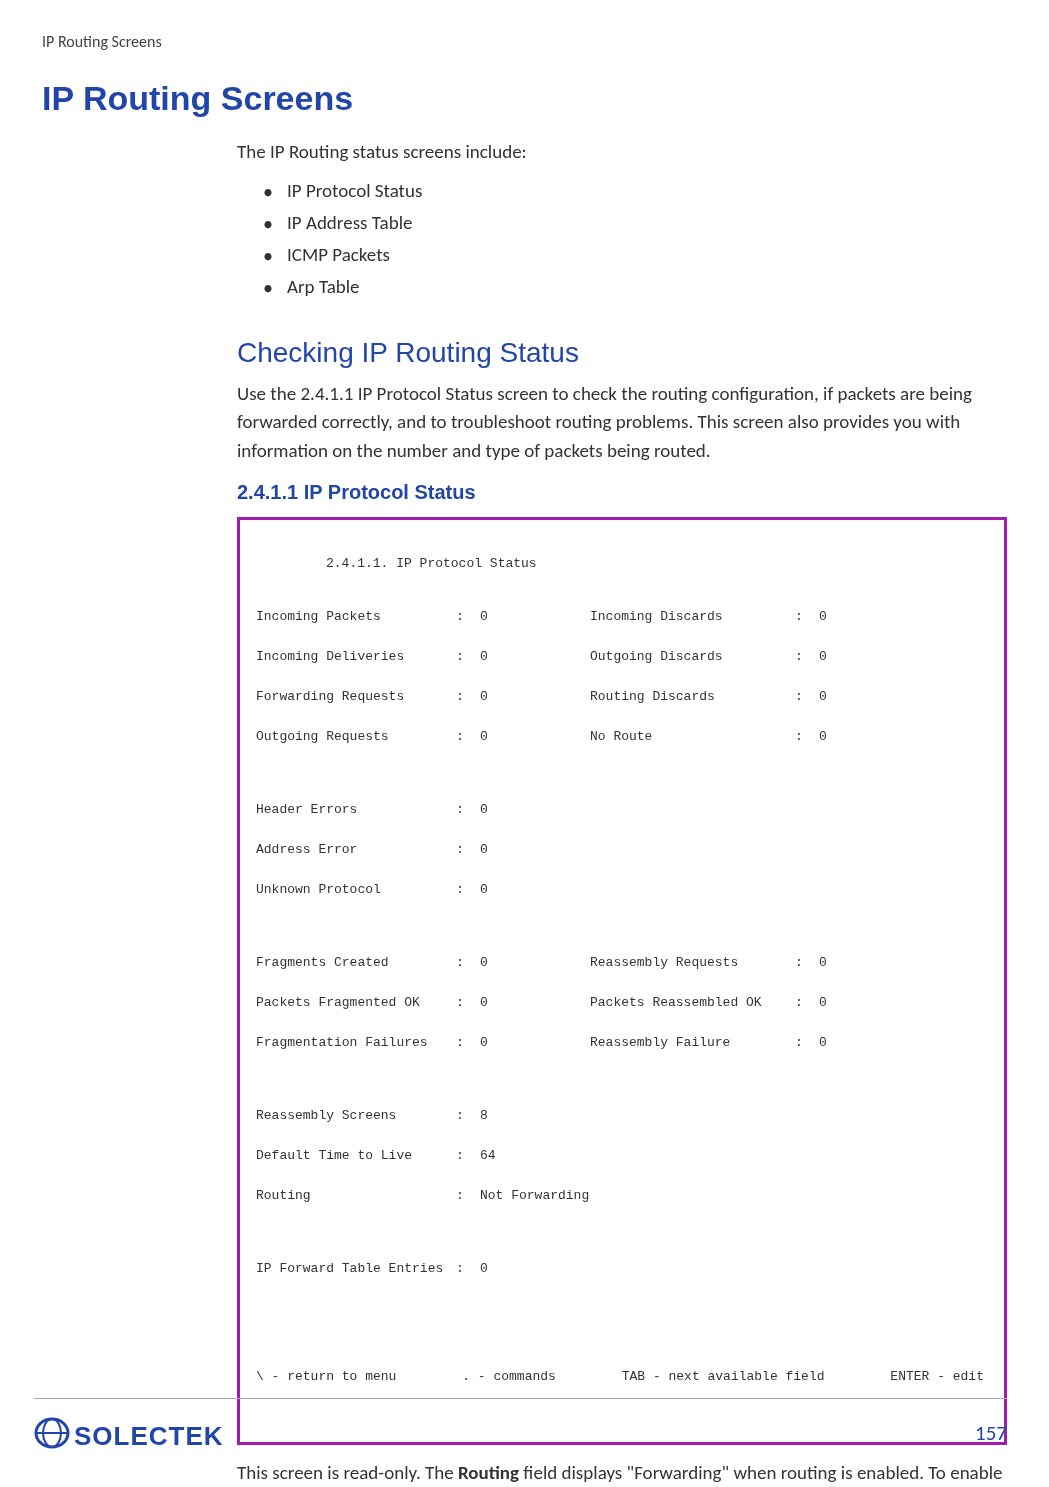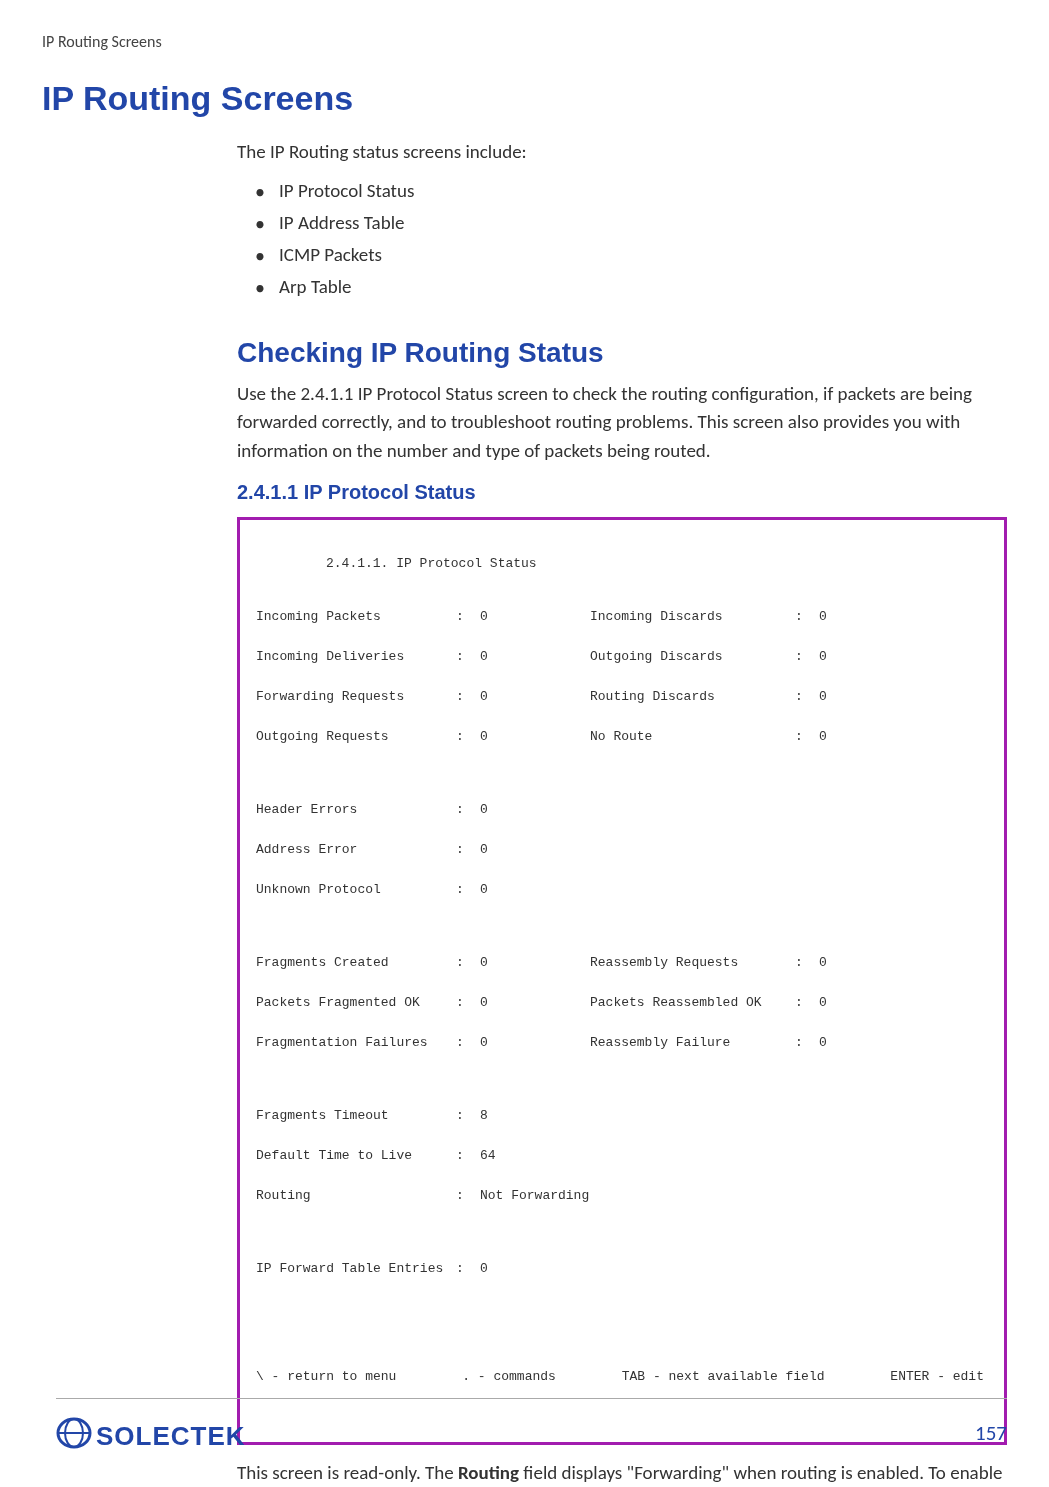--- a/index.html
+++ b/index.html
@@ -39,30 +39,31 @@
       margin-bottom: 8px;
     }
     .bullet-list {
       list-style: none;
       padding-left: 42px;
       margin-bottom: 28px;
     }
     .bullet-list li {
       position: relative;
       line-height: 1.7;
+      margin-left: 8px;
     }
     .bullet-list li::before {
       content: "•";
       position: absolute;
       left: -24px;
       font-size: 20px;
     }
     .h2-title {
       font-size: 28px;
-      font-weight: bold;
+      font-weight: normal;
       color: #2246a8;
       font-family: 'Gill Sans', 'Futura', sans-serif;
       margin-bottom: 6px;
     }
     .h3-title {
       font-size: 20px;
       font-weight: bold;
       color: #2246a8;
       font-family: 'Gill Sans', 'Futura', sans-serif;
       margin-top: 12px;
@@ -125,21 +126,21 @@
     }
     .post-terminal-para {
       margin-bottom: 22px;
     }
     .bold-inline {
       font-weight: bold;
     }
     .footer-area {
       position: absolute;
       bottom: 30px;
-      left: 56px;
+      left: 34px;
       right: 42px;
     }
     .footer-line {
       border-top: 1px solid #aaa;
       margin-bottom: 10px;
     }
     .footer-content {
       display: flex;
       justify-content: space-between;
       align-items: center;
@@ -184,21 +185,21 @@
 <div class="terminal-row"><span class="terminal-label">Outgoing Requests</span><span class="terminal-colon">:</span><span class="terminal-value">0</span><span class="terminal-label2">No Route</span><span class="terminal-colon2">:</span><span class="terminal-value2">0</span></div>
 <div class="terminal-blank"></div>
 <div class="terminal-row"><span class="terminal-label">Header Errors</span><span class="terminal-colon">:</span><span class="terminal-value">0</span></div>
 <div class="terminal-row"><span class="terminal-label">Address Error</span><span class="terminal-colon">:</span><span class="terminal-value">0</span></div>
 <div class="terminal-row"><span class="terminal-label">Unknown Protocol</span><span class="terminal-colon">:</span><span class="terminal-value">0</span></div>
 <div class="terminal-blank"></div>
 <div class="terminal-row"><span class="terminal-label">Fragments Created</span><span class="terminal-colon">:</span><span class="terminal-value">0</span><span class="terminal-label2">Reassembly Requests</span><span class="terminal-colon2">:</span><span class="terminal-value2">0</span></div>
 <div class="terminal-row"><span class="terminal-label">Packets Fragmented OK</span><span class="terminal-colon">:</span><span class="terminal-value">0</span><span class="terminal-label2">Packets Reassembled OK</span><span class="terminal-colon2">:</span><span class="terminal-value2">0</span></div>
 <div class="terminal-row"><span class="terminal-label">Fragmentation Failures</span><span class="terminal-colon">:</span><span class="terminal-value">0</span><span class="terminal-label2">Reassembly Failure</span><span class="terminal-colon2">:</span><span class="terminal-value2">0</span></div>
 <div class="terminal-blank"></div>
-<div class="terminal-row"><span class="terminal-label">Fragments Timeout</span><span class="terminal-colon">:</span><span class="terminal-value">8</span></div>
+<div class="terminal-row"><span class="terminal-label">Reassembly Screens</span><span class="terminal-colon">:</span><span class="terminal-value">8</span></div>
 <div class="terminal-row"><span class="terminal-label">Default Time to Live</span><span class="terminal-colon">:</span><span class="terminal-value">64</span></div>
 <div class="terminal-row"><span class="terminal-label">Routing</span><span class="terminal-colon">:</span><span class="terminal-value">Not Forwarding</span></div>
 <div class="terminal-blank"></div>
 <div class="terminal-row"><span class="terminal-label">IP Forward Table Entries</span><span class="terminal-colon">:</span><span class="terminal-value">0</span></div>
 <div class="terminal-blank"></div>
 <div class="terminal-blank"></div>
 <div class="terminal-footer"><span>\ - return to menu</span><span>. - commands</span><span>TAB - next available field</span><span>ENTER - edit</span></div>
   </div>
 
   <p class="post-terminal-para">

